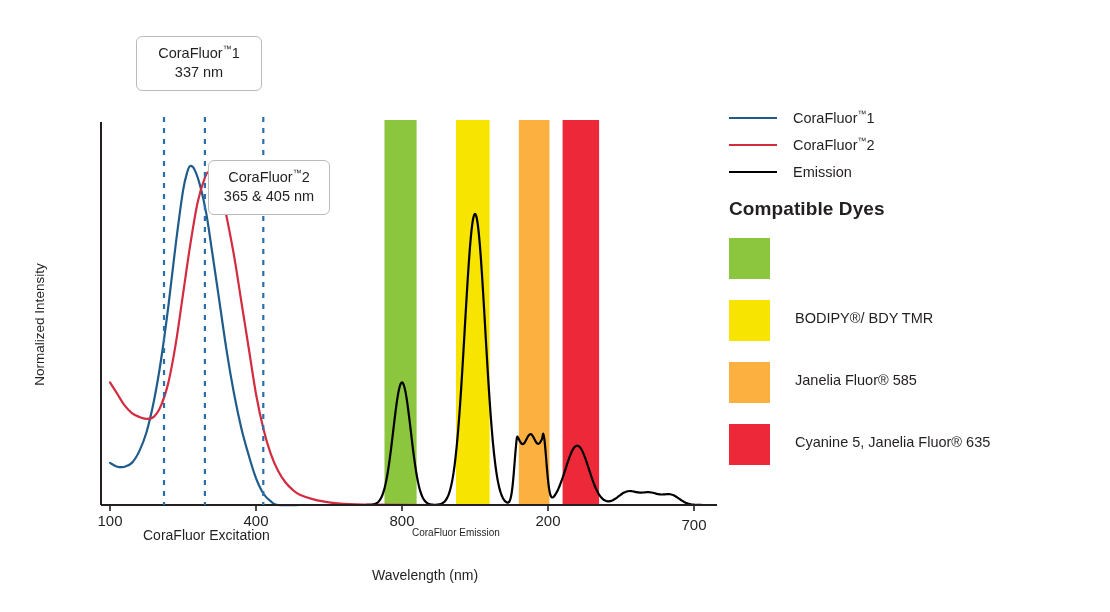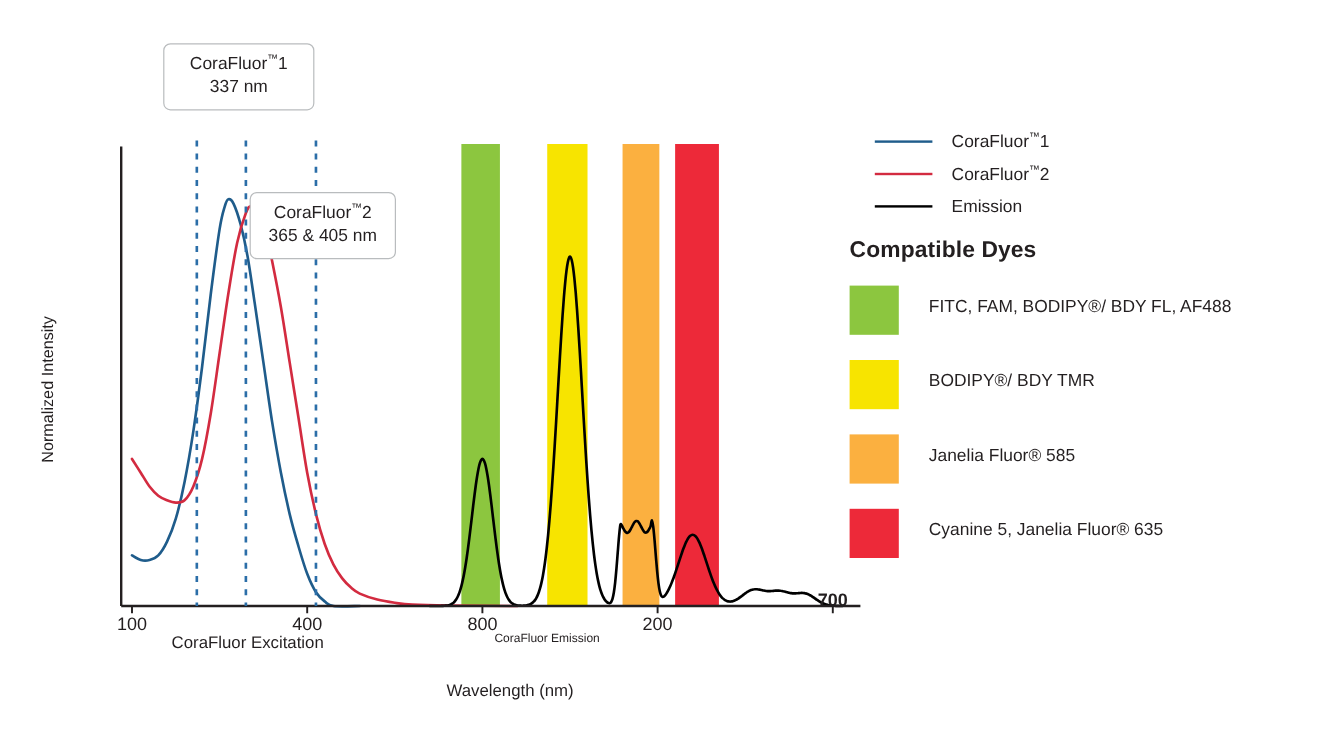--- a/index.html
+++ b/index.html
@@ -55,21 +55,21 @@
   #callout-2{left:208px;top:160px;width:122px;}
   .sup{font-size:9px;vertical-align:super;letter-spacing:0;}
 
   
   .legend{position:absolute;left:729px;top:104px;width:370px;}
   .legend-row{display:flex;align-items:center;height:27px;}
   .legend-line{width:48px;height:0;border-top-width:2.4px;border-top-style:solid;margin-right:16px;flex:0 0 48px;}
   .legend-text{font-size:14.5px;color:#231f20;white-space:nowrap;}
 
   
-  .dyes{position:absolute;left:708px;top:198px;width:375px;}
+  .dyes{position:absolute;left:729px;top:198px;width:375px;}
   .dyes-title{font-size:19px;font-weight:bold;color:#231f20;margin:0 0 18px 0;letter-spacing:.1px;}
   .dye-row{display:flex;align-items:flex-start;margin-bottom:21px;}
   .swatch{width:41px;height:41px;flex:0 0 41px;margin-right:25px;}
   .dye-text{font-size:14.5px;line-height:1.38;color:#231f20;padding-top:8px;}
 </style>
 </head>
 <body>
 
 <div id="root">
 
@@ -97,21 +97,21 @@
     <div class="axis-title" id="y-axis-title">Normalized Intensity</div>
     <div class="axis-title" id="x-axis-title">Wavelength (nm)</div>
     <div class="axis-title" id="exc-label">CoraFluor Excitation</div>
     <div class="axis-title" id="emi-label">CoraFluor Emission</div>
 
     <div id="tick-labels">
         <div class="tick-label" style="left: 88px; top: 512px;">100</div>
         <div class="tick-label" style="left: 234px; top: 512px;">400</div>
         <div class="tick-label" style="left: 380px; top: 512px;">800</div>
         <div class="tick-label" style="left: 526px; top: 512px;">200</div>
-        <div class="tick-label" style="left: 672px; top: 492px; font-weight: bold;">700</div>
+        <div class="tick-label" style="left: 672px; top: 516px;">700</div>
       </div>
 
     <div class="callout" id="callout-1">
       <div><span>CoraFluor</span><span class="sup">™</span><span>1</span></div>
       <div>337 nm</div>
     </div>
 
     <div class="callout" id="callout-2">
       <div><span>CoraFluor</span><span class="sup">™</span><span>2</span></div>
       <div>365 &amp; 405 nm</div>
@@ -131,23 +131,20 @@
         <div class="legend-line" style="border-top-color: rgb(0, 0, 0);"></div>
         <div class="legend-text"><span>Emission</span><span class="sup"></span><span></span></div>
       </div>
     </div>
 
   <div class="dyes">
     <div class="dyes-title">Compatible Dyes</div>
     <div id="dye-list">
         <div class="dye-row">
           <div class="swatch" style="background: rgb(140, 198, 63);"></div>
-          <div class="dye-text">
-            <div>FITC, FAM, BODIPY®/ BDY FL, AF488</div>
-          </div>
         </div>
         <div class="dye-row">
           <div class="swatch" style="background: rgb(247, 228, 0);"></div>
           <div class="dye-text">
             <div>BODIPY®/ BDY TMR</div>
           </div>
         </div>
         <div class="dye-row">
           <div class="swatch" style="background: rgb(251, 176, 64);"></div>
           <div class="dye-text">

